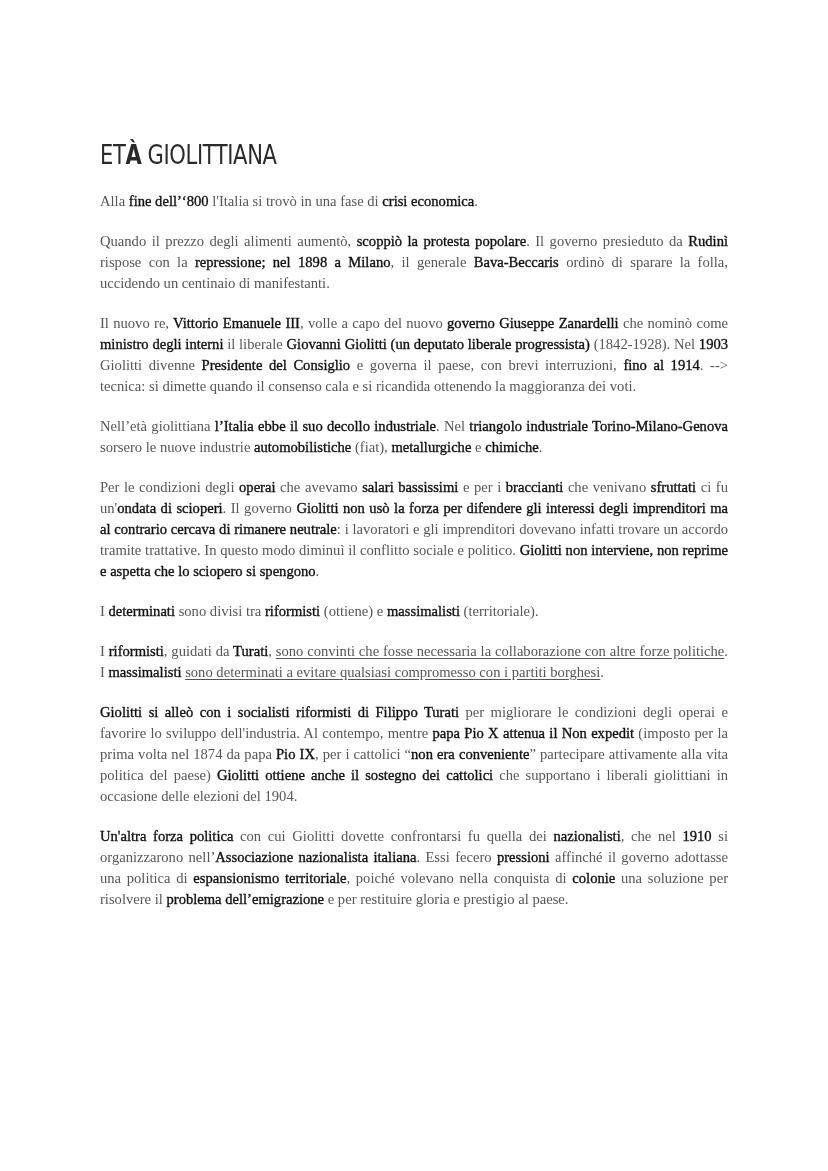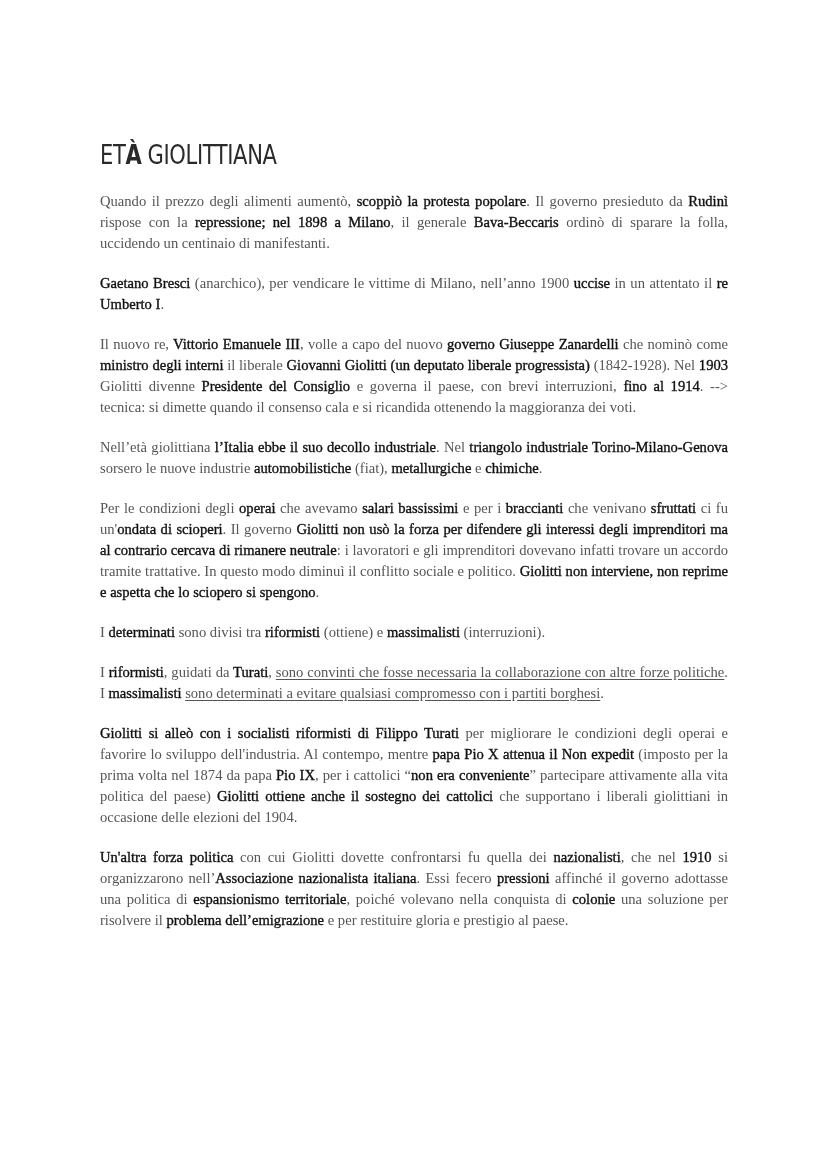--- a/index.html
+++ b/index.html
@@ -21,23 +21,23 @@
   p.para .b { color: #111111; font-weight: normal; -webkit-text-stroke: 0.35px #111; }
   p.para .u { text-decoration: underline; text-underline-offset: 2px; }
 </style>
 </head>
 <body>
 
 <div class="page">
   <h1 class="title"><span>ET</span><span class="acc">À</span><span> GIOLITTIANA</span></h1>
 
   <div id="paragraphs">
+      <p class="para"><span>Alla </span><span class="b">fine dell’‘800</span><span> l'Italia si trovò in una fase di </span><span class="b">crisi economica</span><span>.</span></p>
       <p class="para"><span>Quando il prezzo degli alimenti aumentò, </span><span class="b">scoppiò la protesta popolare</span><span>. Il governo presieduto da </span><span class="b">Rudinì</span><span> rispose con la </span><span class="b">repressione; nel 1898 a Milano</span><span>, il generale </span><span class="b">Bava-Beccaris</span><span> ordinò di sparare la folla, uccidendo un centinaio di manifestanti.</span></p>
-      <p class="para"><span class="b">Gaetano Bresci</span><span> (anarchico), per vendicare le vittime di Milano, nell’anno 1900 </span><span class="b">uccise</span><span> in un attentato il </span><span class="b">re Umberto I</span><span>.</span></p>
       <p class="para"><span>Il nuovo re, </span><span class="b">Vittorio Emanuele III</span><span>, volle a capo del nuovo </span><span class="b">governo Giuseppe Zanardelli</span><span> che nominò come </span><span class="b">ministro degli interni</span><span> il liberale </span><span class="b">Giovanni Giolitti (un deputato liberale progressista)</span><span> (1842-1928). Nel </span><span class="b">1903</span><span> Giolitti divenne </span><span class="b">Presidente del Consiglio</span><span> e governa il paese, con brevi interruzioni, </span><span class="b">fino al 1914</span><span>. --&gt; tecnica: si dimette quando il consenso cala e si ricandida ottenendo la maggioranza dei voti.</span></p>
       <p class="para"><span>Nell’età giolittiana </span><span class="b">l’Italia ebbe il suo decollo industriale</span><span>. Nel </span><span class="b">triangolo industriale Torino-Milano-Genova</span><span> sorsero le nuove industrie </span><span class="b">automobilistiche</span><span> (fiat), </span><span class="b">metallurgiche</span><span> e </span><span class="b">chimiche</span><span>.</span></p>
       <p class="para"><span>Per le condizioni degli </span><span class="b">operai</span><span> che avevamo </span><span class="b">salari bassissimi</span><span> e per i </span><span class="b">braccianti</span><span> che venivano </span><span class="b">sfruttati</span><span> ci fu un'</span><span class="b">ondata di scioperi</span><span>. Il governo </span><span class="b">Giolitti non usò la forza per difendere gli interessi degli imprenditori ma al contrario cercava di rimanere neutrale</span><span>: i lavoratori e gli imprenditori dovevano infatti trovare un accordo tramite trattative. In questo modo diminuì il conflitto sociale e politico. </span><span class="b">Giolitti non interviene, non reprime e aspetta che lo sciopero si spengono</span><span>.</span></p>
-      <p class="para"><span>I </span><span class="b">determinati</span><span> sono divisi tra </span><span class="b">riformisti</span><span> (ottiene) e </span><span class="b">massimalisti</span><span> (interruzioni).</span></p>
+      <p class="para"><span>I </span><span class="b">determinati</span><span> sono divisi tra </span><span class="b">riformisti</span><span> (ottiene) e </span><span class="b">massimalisti</span><span> (territoriale).</span></p>
       <p class="para"><span>I </span><span class="b">riformisti</span><span>, guidati da </span><span class="b">Turati</span><span>, </span><span class="u">sono convinti che fosse necessaria la collaborazione con altre forze politiche</span><span>. I </span><span class="b">massimalisti</span><span> </span><span class="u">sono determinati a evitare qualsiasi compromesso con i partiti borghesi</span><span>.</span></p>
       <p class="para"><span class="b">Giolitti si alleò con i socialisti riformisti di Filippo Turati</span><span> per migliorare le condizioni degli operai e favorire lo sviluppo dell'industria. Al contempo, mentre </span><span class="b">papa Pio X attenua il Non expedit</span><span> (imposto per la prima volta nel 1874 da papa </span><span class="b">Pio IX</span><span>, per i cattolici “</span><span class="b">non era conveniente</span><span>” partecipare attivamente alla vita politica del paese) </span><span class="b">Giolitti ottiene anche il sostegno dei cattolici</span><span> che supportano i liberali giolittiani in occasione delle elezioni del 1904.</span></p>
       <p class="para"><span class="b">Un'altra forza politica</span><span> con cui Giolitti dovette confrontarsi fu quella dei </span><span class="b">nazionalisti</span><span>, che nel </span><span class="b">1910</span><span> si organizzarono nell’</span><span class="b">Associazione nazionalista italiana</span><span>. Essi fecero </span><span class="b">pressioni</span><span> affinché il governo adottasse una politica di </span><span class="b">espansionismo territoriale</span><span>, poiché volevano nella conquista di </span><span class="b">colonie</span><span> una soluzione per risolvere il </span><span class="b">problema dell’emigrazione</span><span> e per restituire gloria e prestigio al paese.</span></p>
     </div>
 </div>
 
 </body></html>

